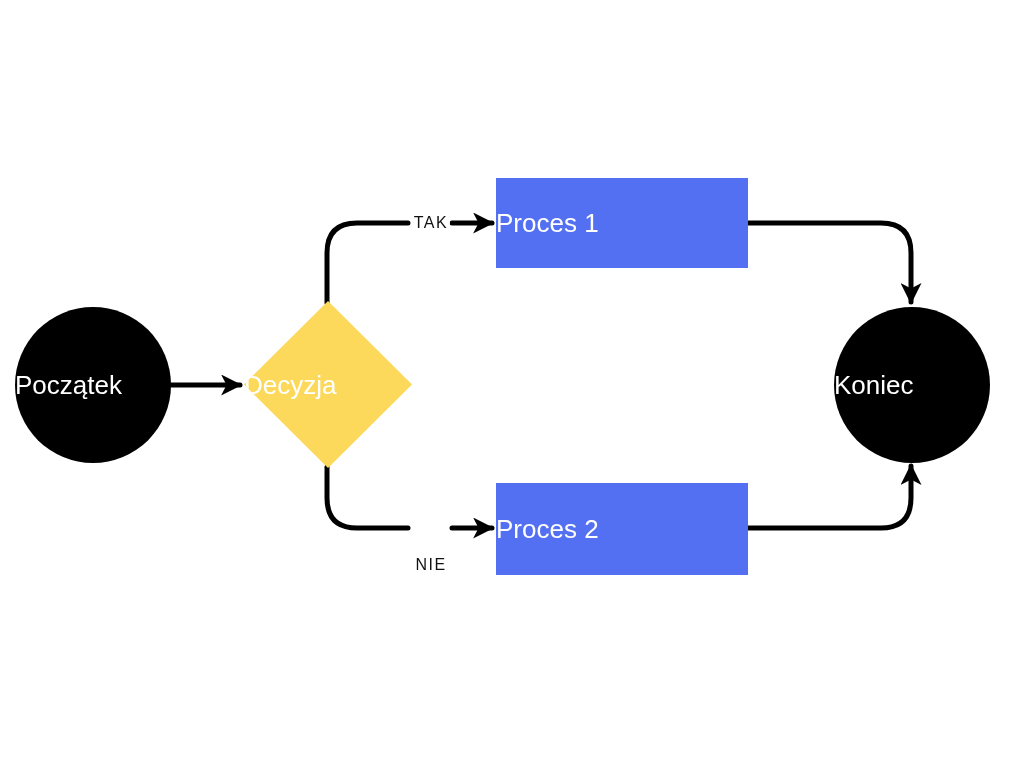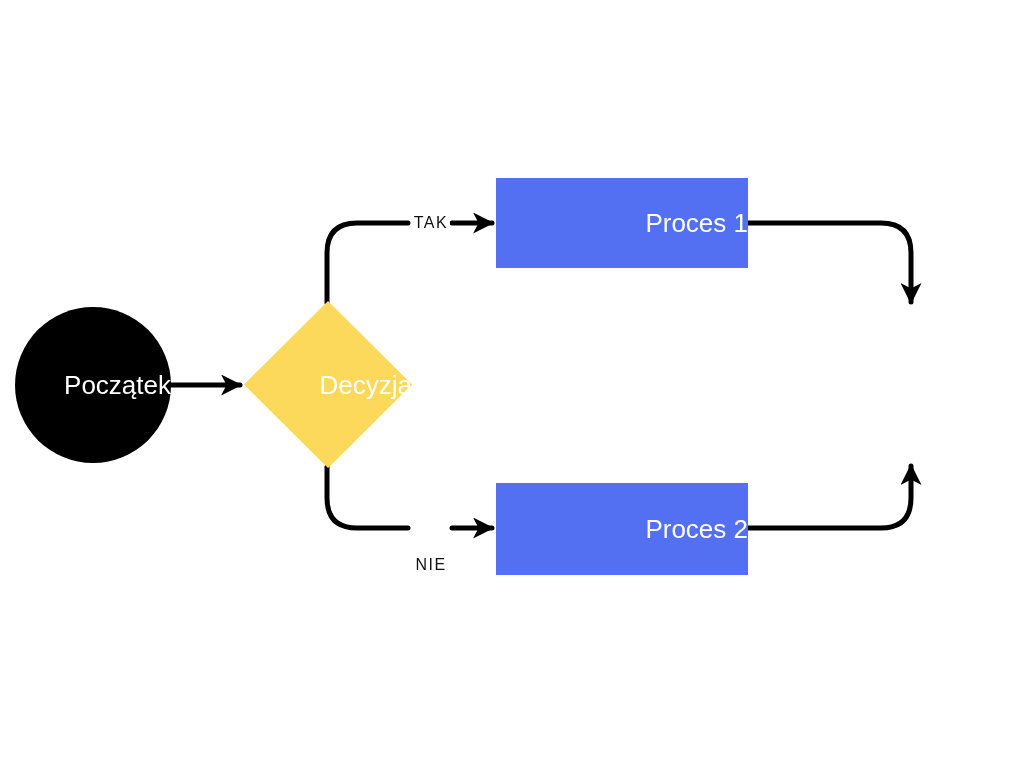--- a/index.html
+++ b/index.html
@@ -31,21 +31,21 @@
     stroke: var(--connector);
     stroke-width: 5;
     stroke-linecap: round;
     stroke-linejoin: round;
   }
   .arrowhead-fill { fill: var(--connector); }
   .node {
     position: absolute;
     display: flex;
     align-items: center;
-    justify-content: flex-end;
+    justify-content: flex-start;
     color: var(--node-text);
     font-size: 26px;
     line-height: 1;
     text-align: center;
   }
   .circle-node {
     background: var(--node-black);
     border-radius: 50%;
   }
   #node-start { left: 15px;  top: 307px; width: 156px; height: 156px; }
@@ -106,18 +106,21 @@
   </div>
 
   <div class="node process-node" id="node-process1">
     <span>Proces 1</span>
   </div>
 
   <div class="node process-node" id="node-process2">
     <span>Proces 2</span>
   </div>
 
+  <div class="node circle-node" id="node-end">
+    <span>Koniec</span>
+  </div>
 
   <span class="edge-label" id="edge-label-tak">TAK</span>
 
   <span class="edge-label" id="edge-label-nie">NIE</span>
 
 </div>
 
 </body></html>

